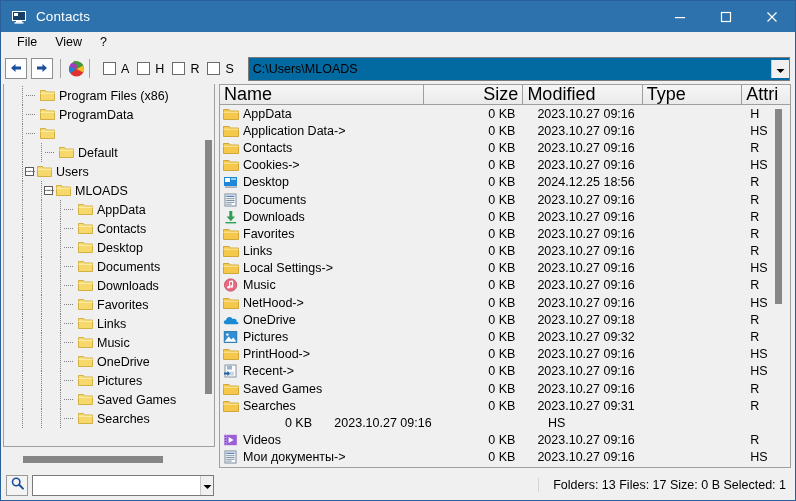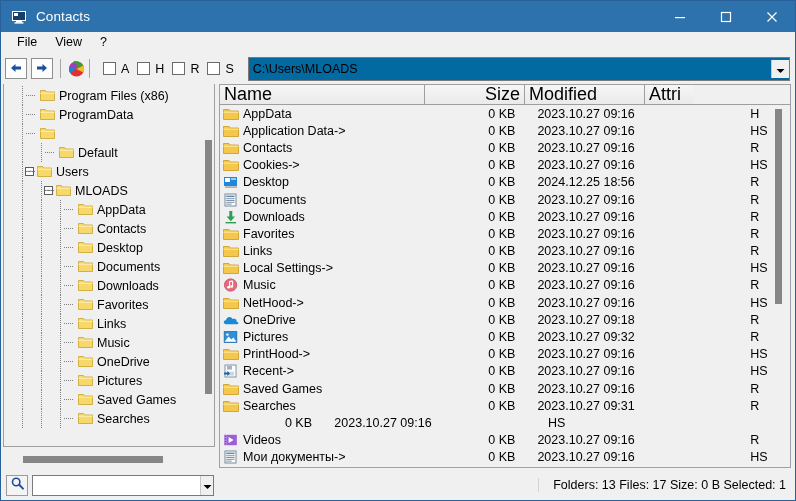--- a/index.html
+++ b/index.html
@@ -650,20 +650,23 @@
         <div class="hdr" id="file-header">
             <div class="hcell name">
               <span>Name</span>
             </div>
             <div class="hcell size">
               <span>Size</span>
             </div>
             <div class="hcell mod">
               <span>Modified</span>
             </div>
+            <div class="hcell type">
+              <span>Type</span>
+            </div>
             <div class="hcell attr">
               <span>Attri</span>
             </div>
           </div>
         <div class="rows" id="file-rows">
             <div class="frow">
               <div class="fc name">
                 <span class="ficon"><svg width="16" height="14" viewBox="0 0 16 14">
         <path d="M0.5 2.5 L6 2.5 L7.2 4 L15.5 4 L15.5 12.5 L0.5 12.5 Z" fill="#f5c84c" stroke="#c79a20" stroke-width="0.8"></path>
         <path d="M0.5 4.6 L15.5 4.6 L15.5 6 L0.5 6 Z" fill="#fbe08a"></path>

